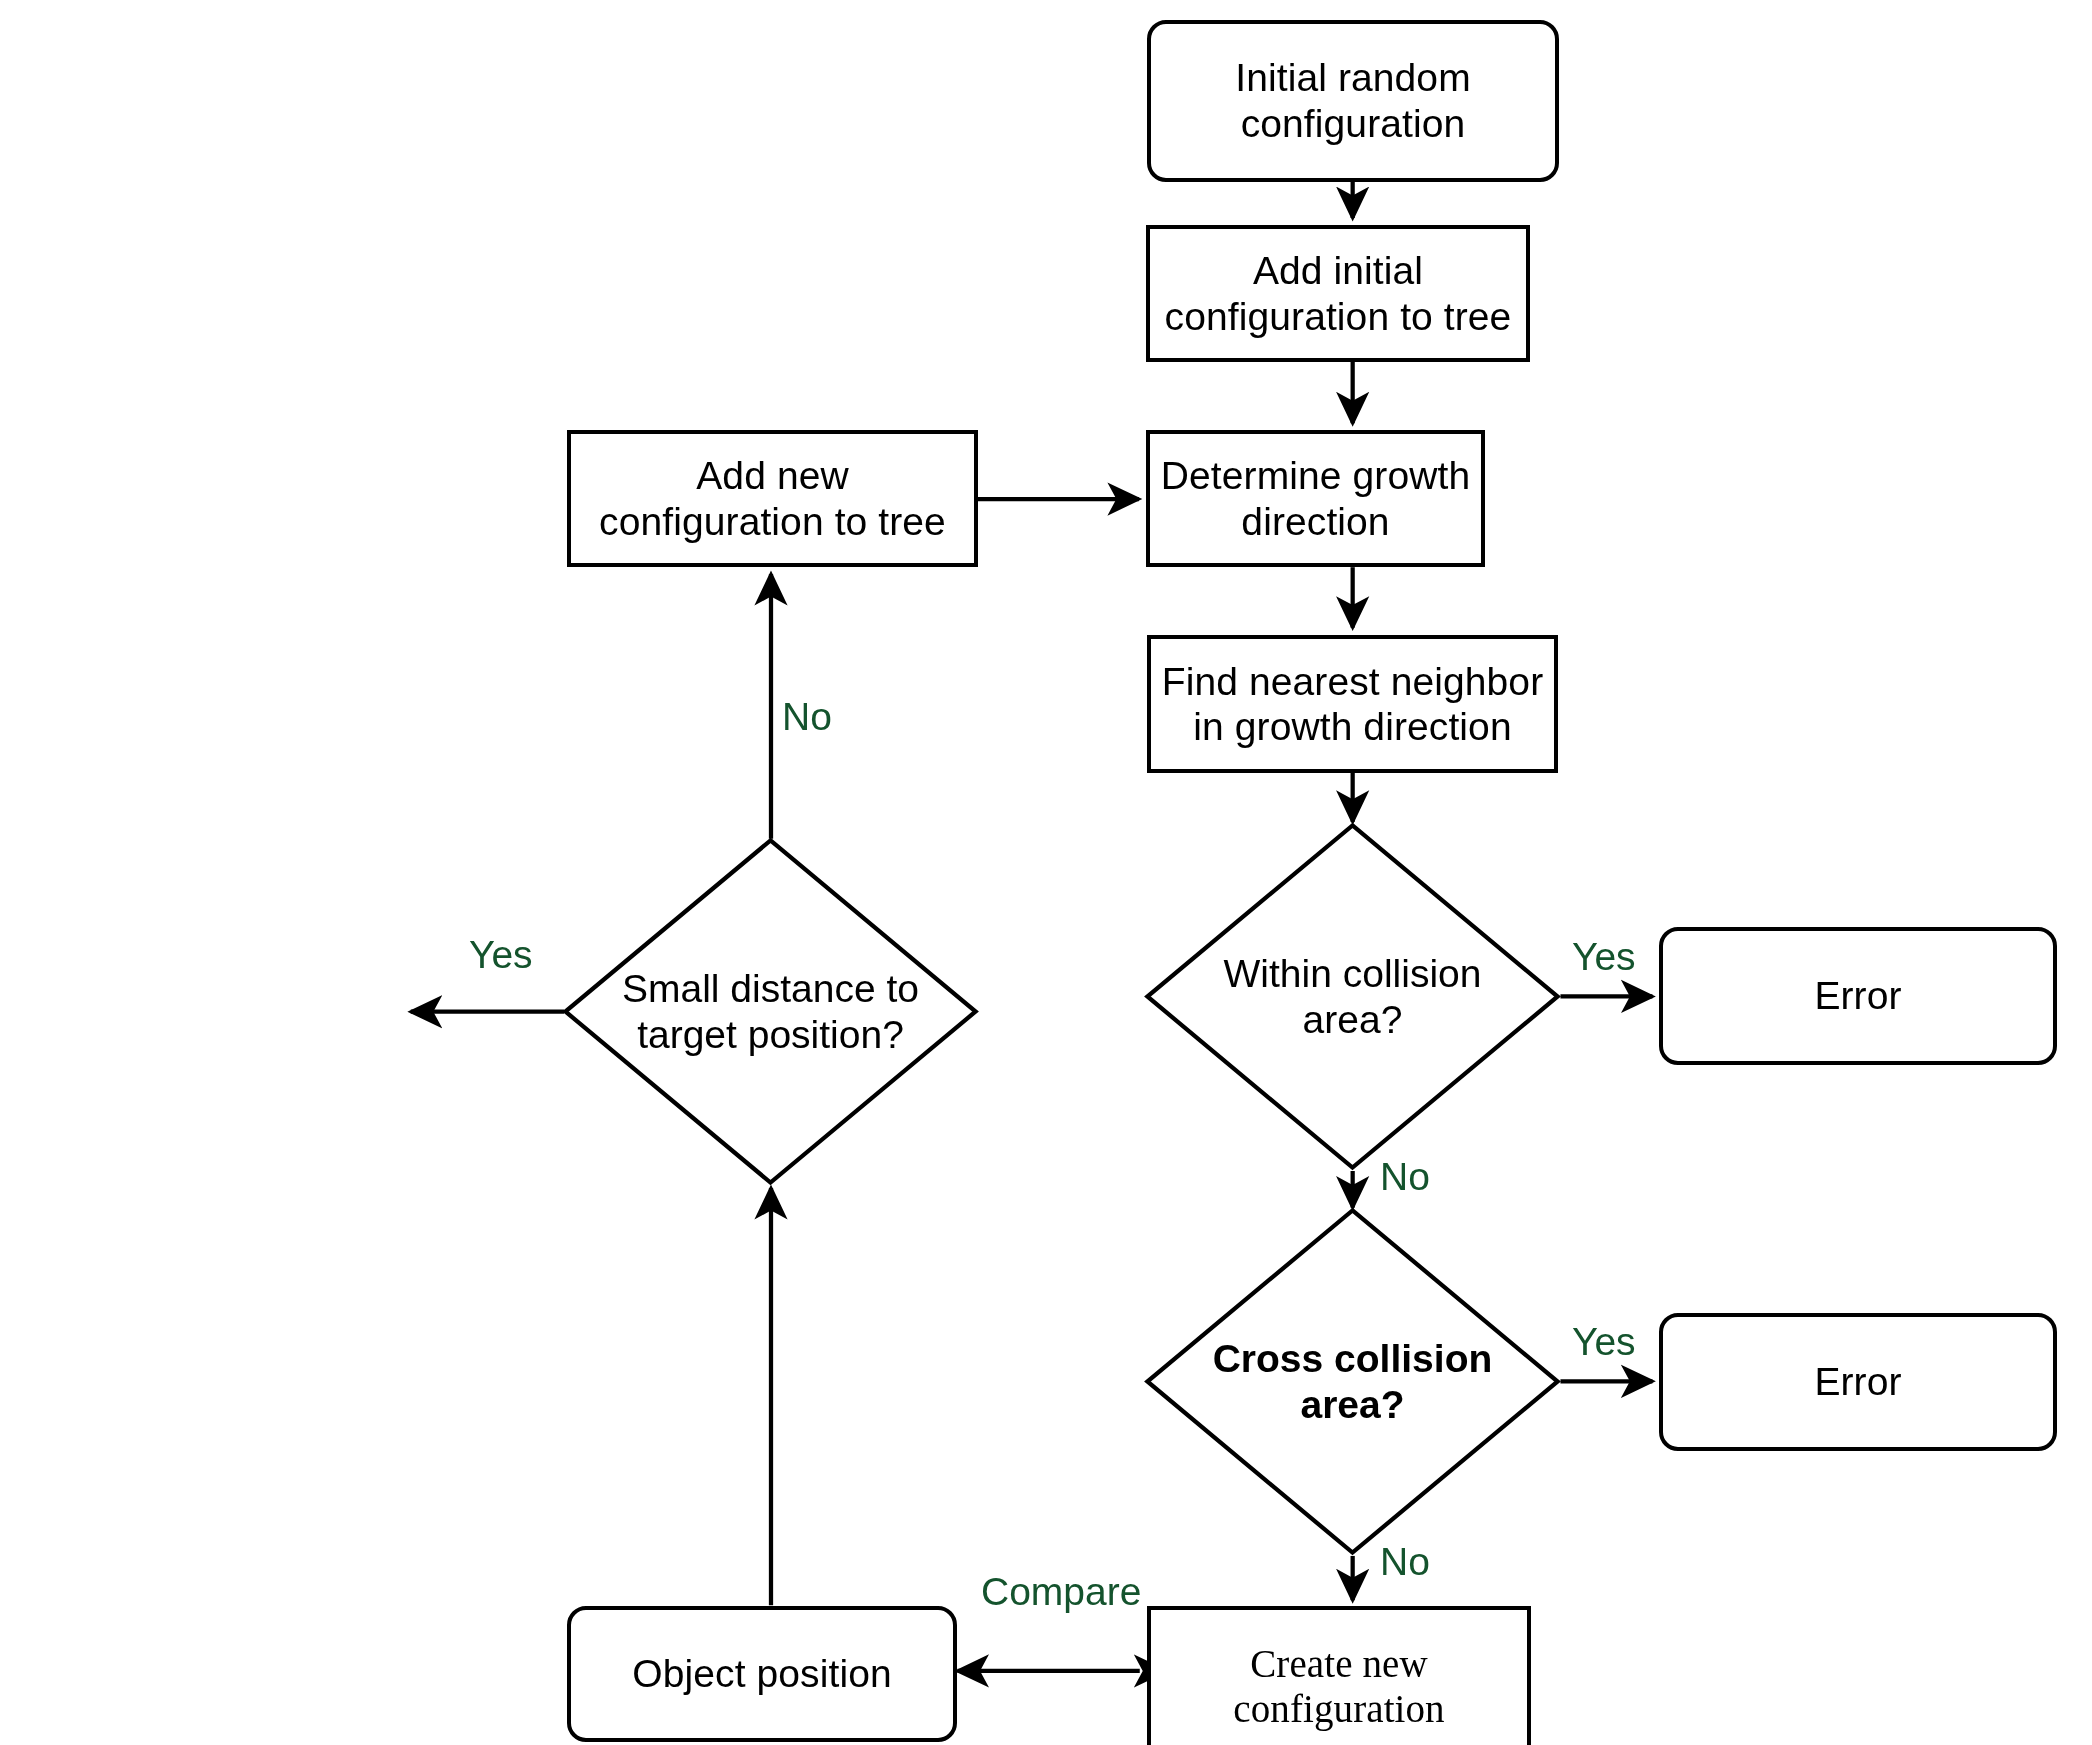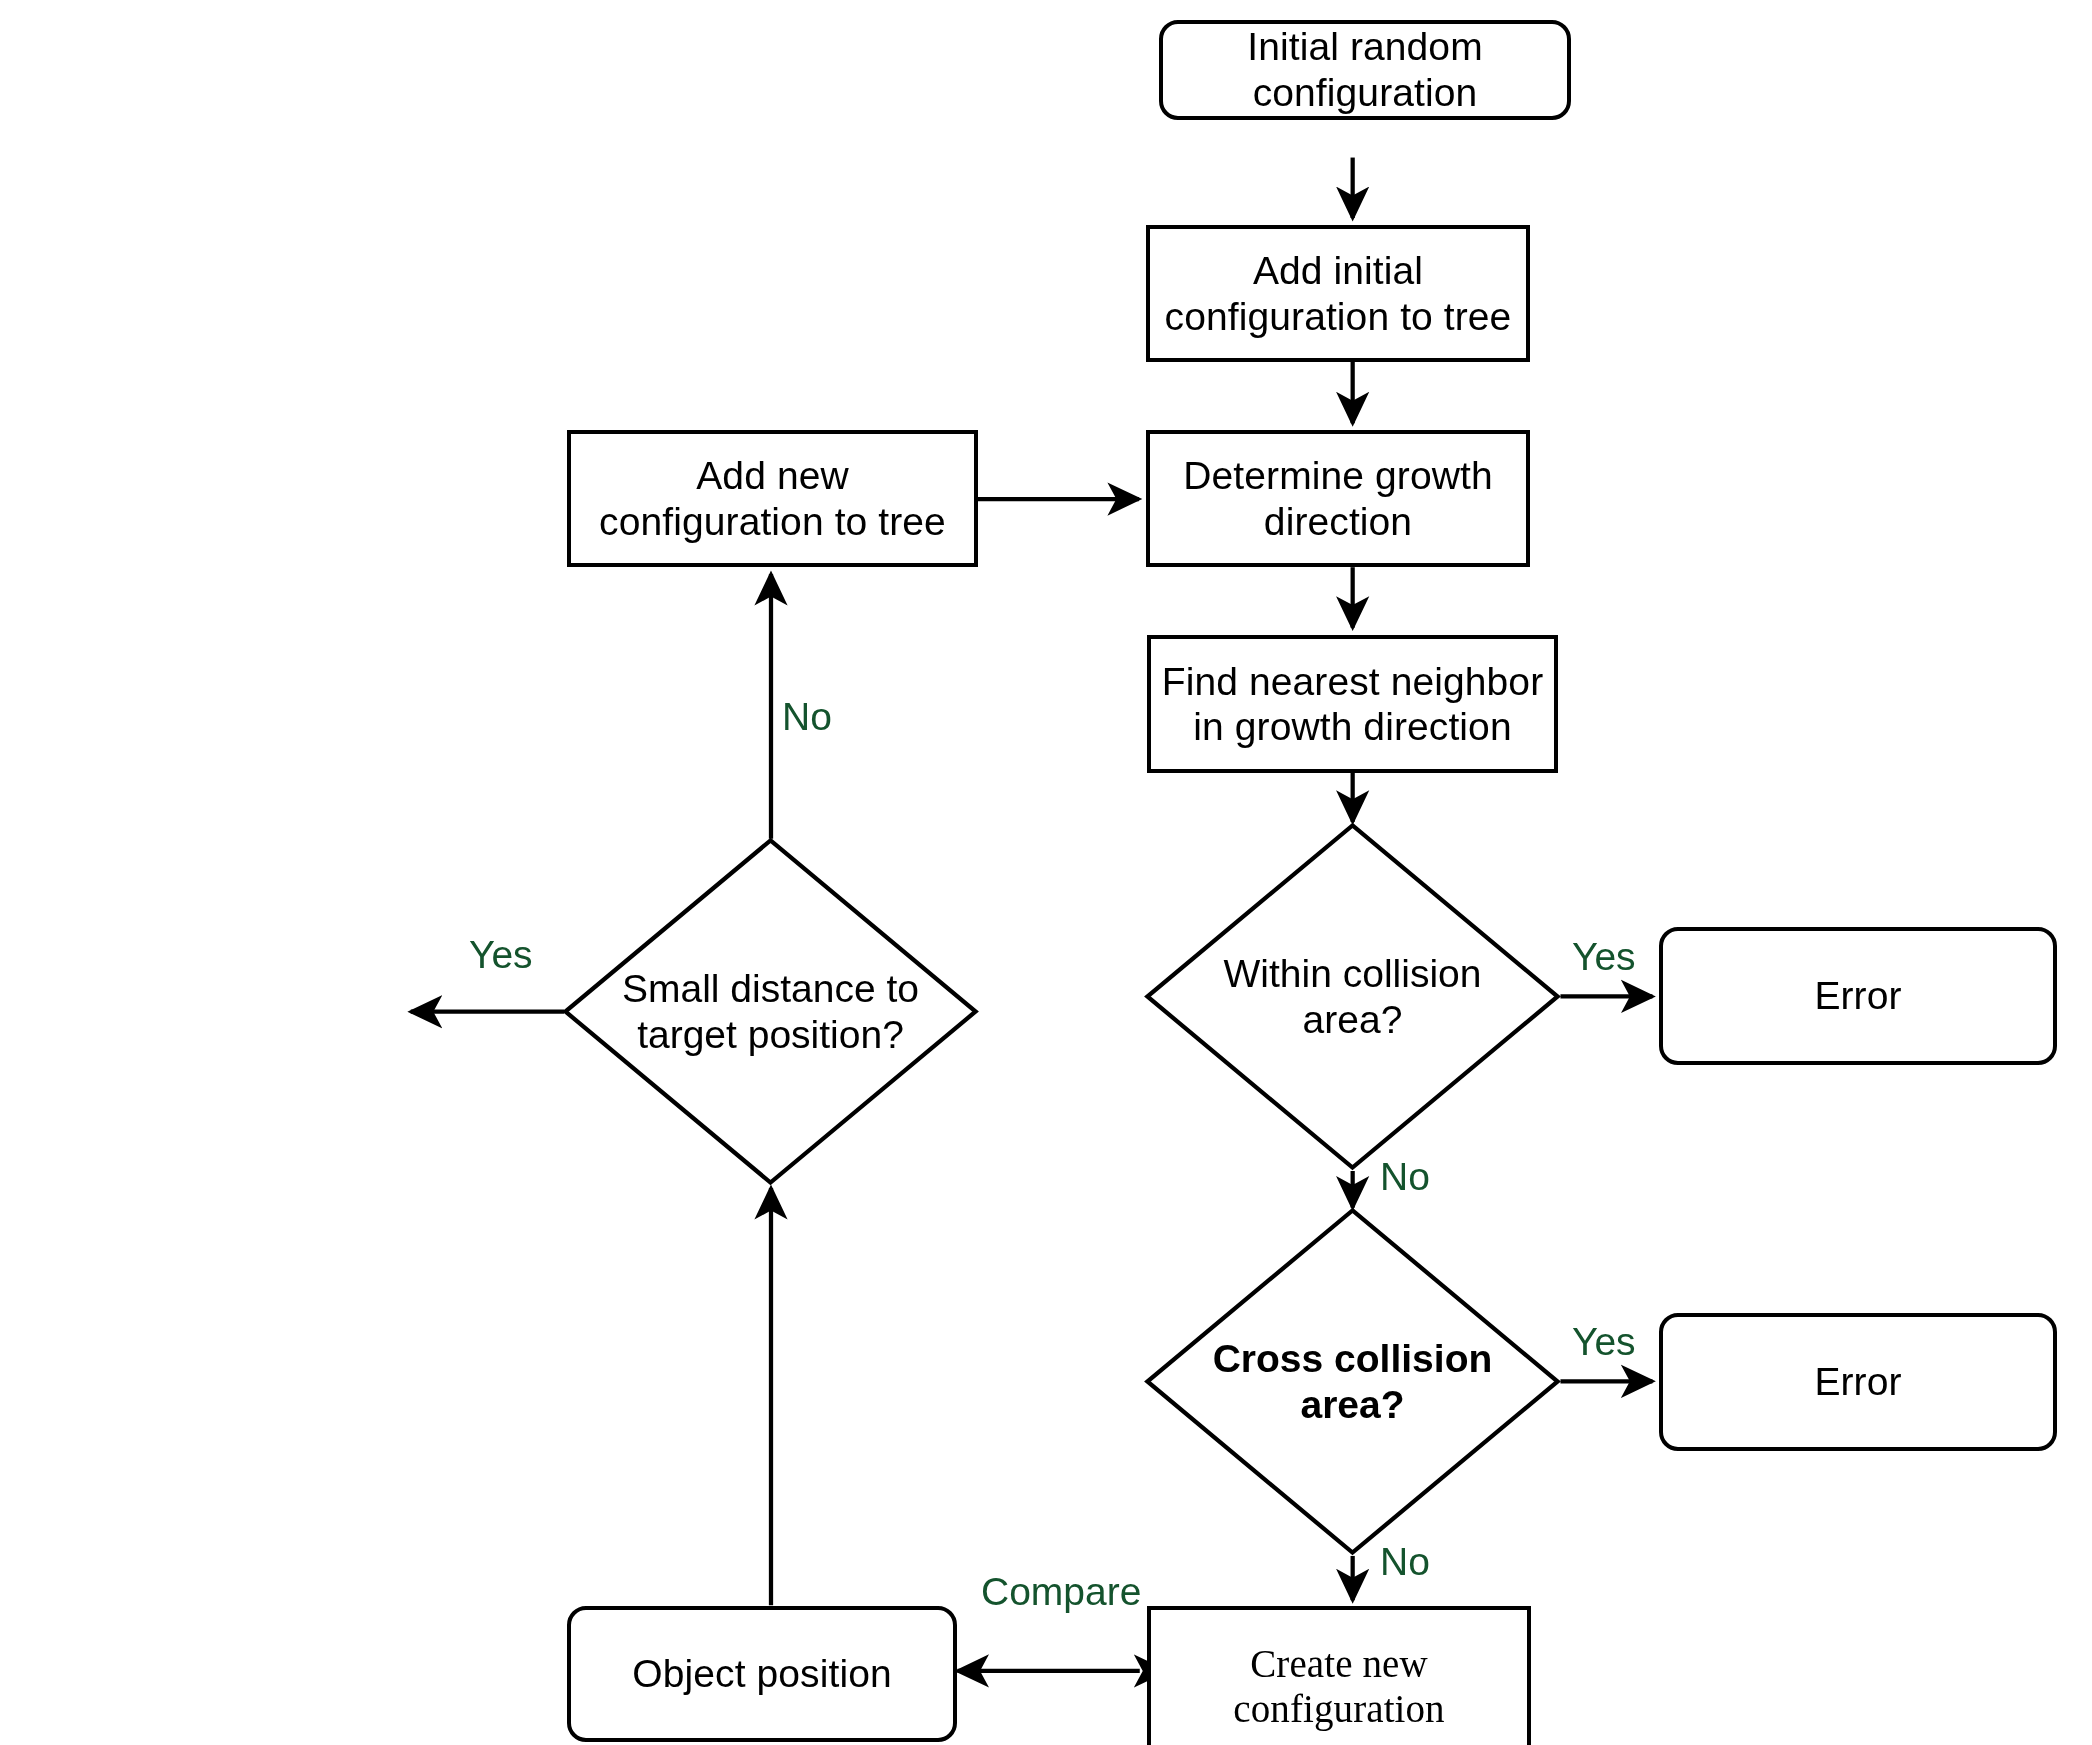--- a/index.html
+++ b/index.html
@@ -105,31 +105,31 @@
       <line x1="905" y1="1885" x2="905" y2="1395" marker-end="url(#arr)"></line>
 
       <line x1="662" y1="1188" x2="482" y2="1188" marker-end="url(#arr)"></line>
 
       <line x1="905" y1="985" x2="905" y2="674" marker-end="url(#arr)"></line>
 
       <line x1="1148" y1="586" x2="1337" y2="586" marker-end="url(#arr)"></line>
     </g>
   </svg>
 
-  <div class="node rounded" style="left:1147px; top:19.6px; width:412px; height:100px;margin-left:12px;">
+  <div class="node rounded" style="left:1147px; top:19.6px; width:412px; height:162px;">
     <span>Initial random
 configuration</span>
   </div>
 
   <div class="node" style="left:1146px; top:225px; width:384px; height:137px;">
     <span>Add initial
 configuration to tree</span>
   </div>
 
-  <div class="node" style="left:1146px; top:430px; width:384px; height:137px;">
+  <div class="node" style="left:1146px; top:430px; width:339px; height:137px;">
     <span>Determine growth
 direction</span>
   </div>
 
   <div class="node" style="left:567px; top:430px; width:411px; height:137px;">
     <span>Add new
 configuration to tree</span>
   </div>
 
   <div class="node" style="left:1147px; top:635px; width:411px; height:138px;">

